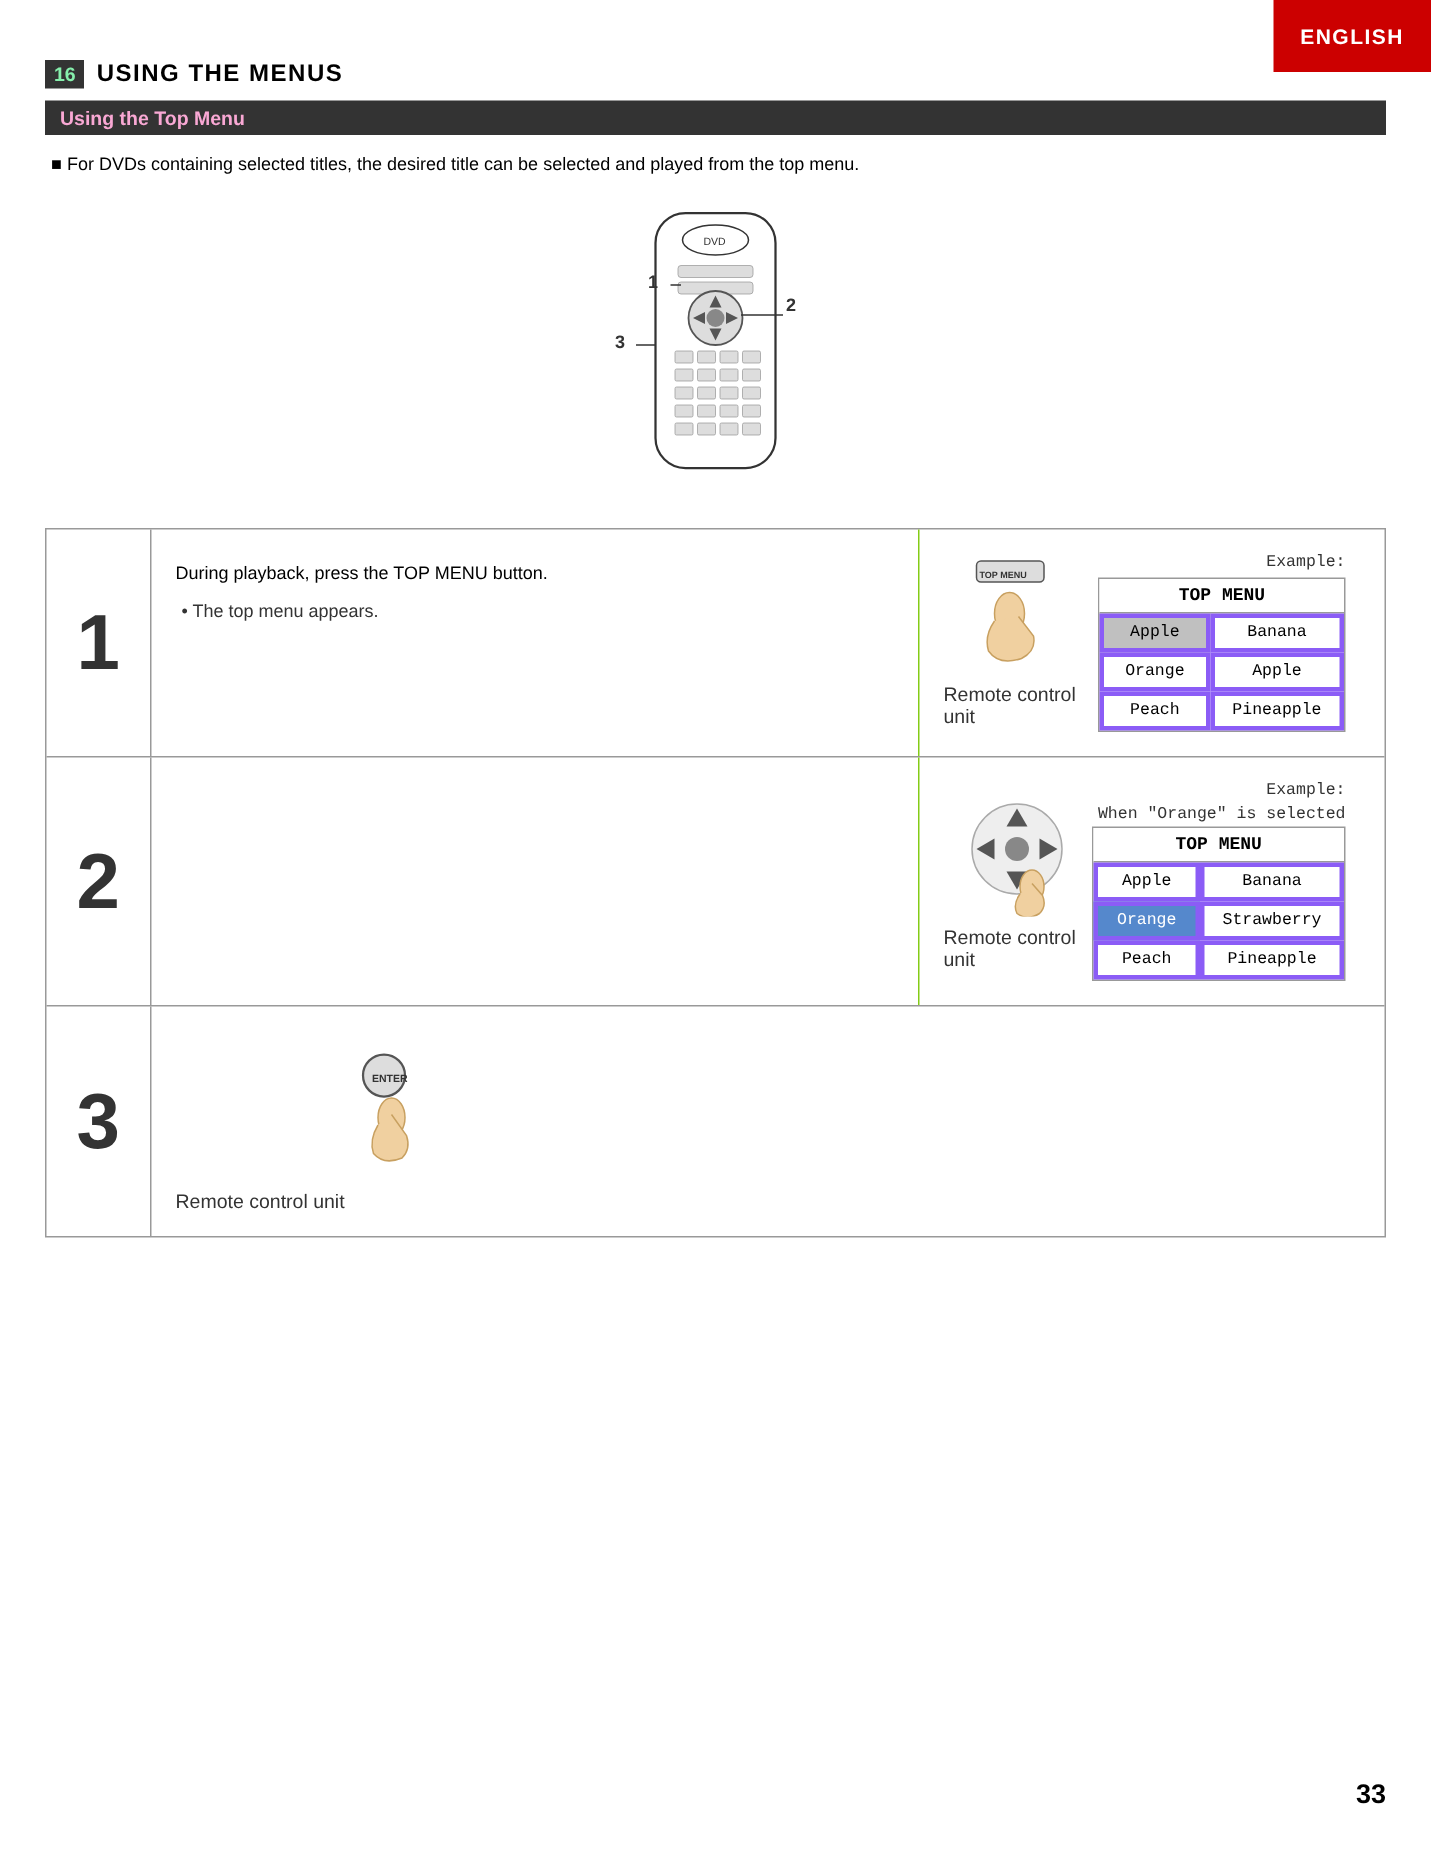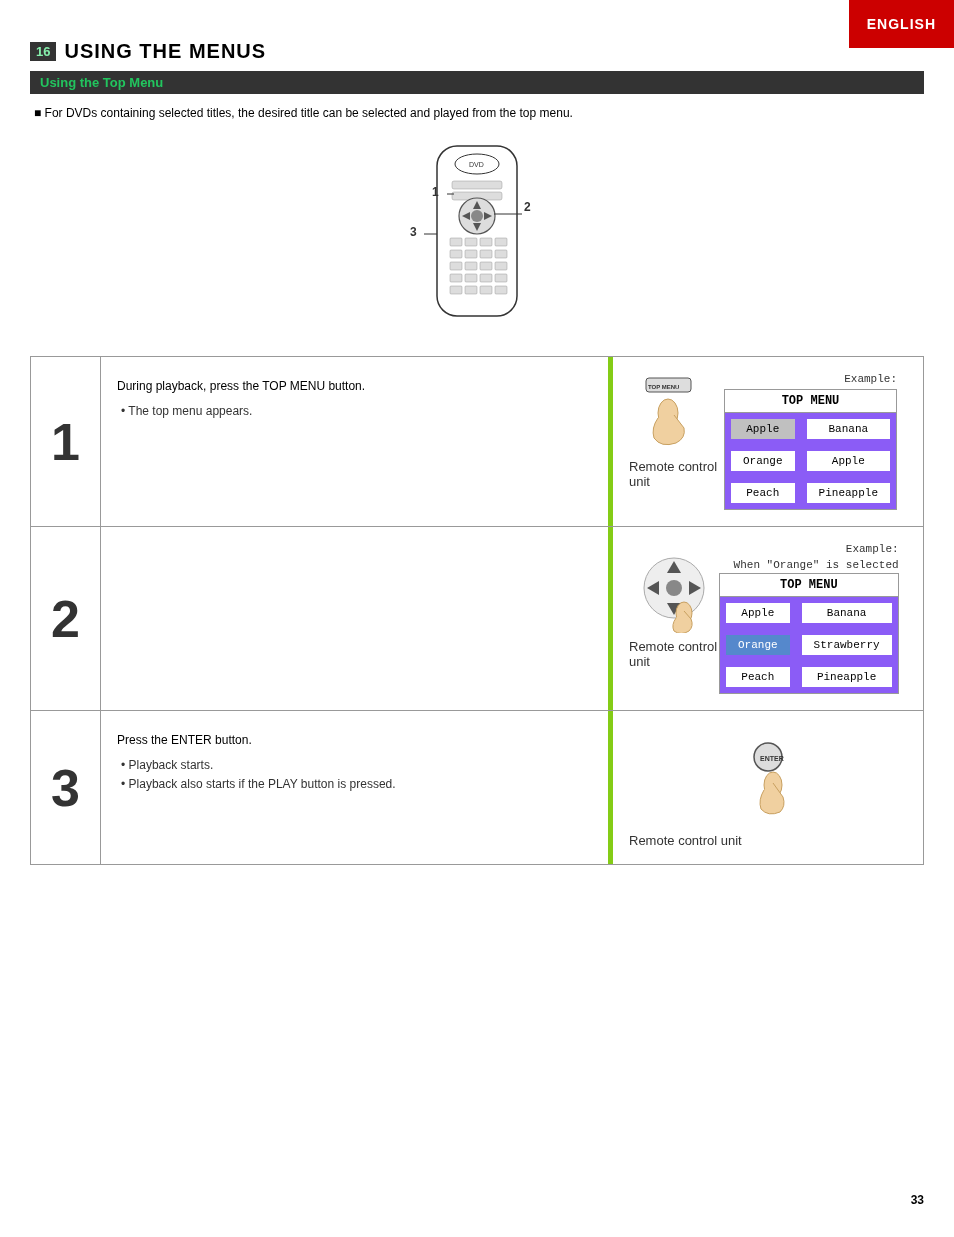--- a/index.html
+++ b/index.html
@@ -22,21 +22,21 @@
       font-size: 14px;
       padding: 16px 18px;
       letter-spacing: 1px;
     }
 
     
     .page-number {
       position: absolute;
       bottom: 30px;
       right: 30px;
-      font-size: 12px;
+      font-size: 18px;
       font-weight: bold;
     }
 
     
     .main-content {
       padding: 40px 30px 30px 30px;
     }
 
     
     .section-header {
@@ -46,30 +46,30 @@
     }
     .section-number-box {
       background: #333;
       color: #86efac;
       font-weight: bold;
       font-size: 13px;
       padding: 2px 6px;
       margin-right: 8px;
     }
     .section-title {
-      font-size: 20px;
+      font-size: 16px;
       font-weight: bold;
       text-transform: uppercase;
       letter-spacing: 1px;
     }
 
     
     .sub-header-bar {
       background: #333;
-      color: #22c55e;
+      color: #f9a8d4;
       font-weight: bold;
       font-size: 13px;
       padding: 4px 10px;
       margin-bottom: 12px;
     }
 
     
     .intro-text {
       font-size: 12px;
       margin-bottom: 16px;
@@ -100,21 +100,21 @@
       justify-content: center;
       border-right: 1px solid #999;
       font-size: 52px;
       font-weight: bold;
       color: #333;
       padding: 20px 10px;
     }
     .step-text-cell {
       flex: 1;
       padding: 20px 16px;
-      border-right: 5px solid #84cc16;
+      border-right: 1px solid #84cc16;
       font-size: 12px;
       line-height: 1.6;
     }
     .step-text-cell .main-instruction {
       font-size: 12px;
       margin-bottom: 6px;
     }
     .step-text-cell .bullet {
       padding-left: 12px;
       text-indent: -8px;
@@ -167,21 +167,21 @@
       background: #fff;
     }
     .top-menu-grid {
       display: grid;
       grid-template-columns: 1fr 1fr;
     }
     .menu-cell {
       padding: 4px 12px;
       font-size: 11px;
       text-align: center;
-      border: 6px solid #8b5cf6;
+      border: 3px solid #8b5cf6;
     }
     .menu-cell.highlighted {
       background: #c0c0c0;
     }
     .menu-cell.selected {
       background: #5588cc;
       color: #fff;
     }
 
     
@@ -395,25 +395,20 @@
             </div>
           </div>
         </div>
       </div>
     </div>
 
     <div class="step-row" style="border-bottom:none;">
       <div class="step-number-cell">
         <span>3</span>
       </div>
-      <div class="step-text-cell">
-        <div class="main-instruction">Press the ENTER button.</div>
-        <div class="bullet">Playback starts.</div>
-        <div class="bullet">Playback also starts if the PLAY button is pressed.</div>
-      </div>
       <div class="step-illus-cell">
         <div class="enter-btn-area">
           <svg width="120" height="100" viewBox="0 0 120 100">
 
             <circle cx="60" cy="30" r="14" fill="#ddd" stroke="#555" stroke-width="1.5"></circle>
             <text x="52" y="34" font-size="7" fill="#333" font-weight="bold">ENTER</text>
 
             <ellipse cx="65" cy="58" rx="9" ry="13" fill="#f0d0a0" stroke="#c8a060" stroke-width="1"></ellipse>
             <path d="M56 63 Q50 73 53 82 Q60 90 72 85 Q78 79 75 70 L65 56" fill="#f0d0a0" stroke="#c8a060" stroke-width="1"></path>
           </svg>

